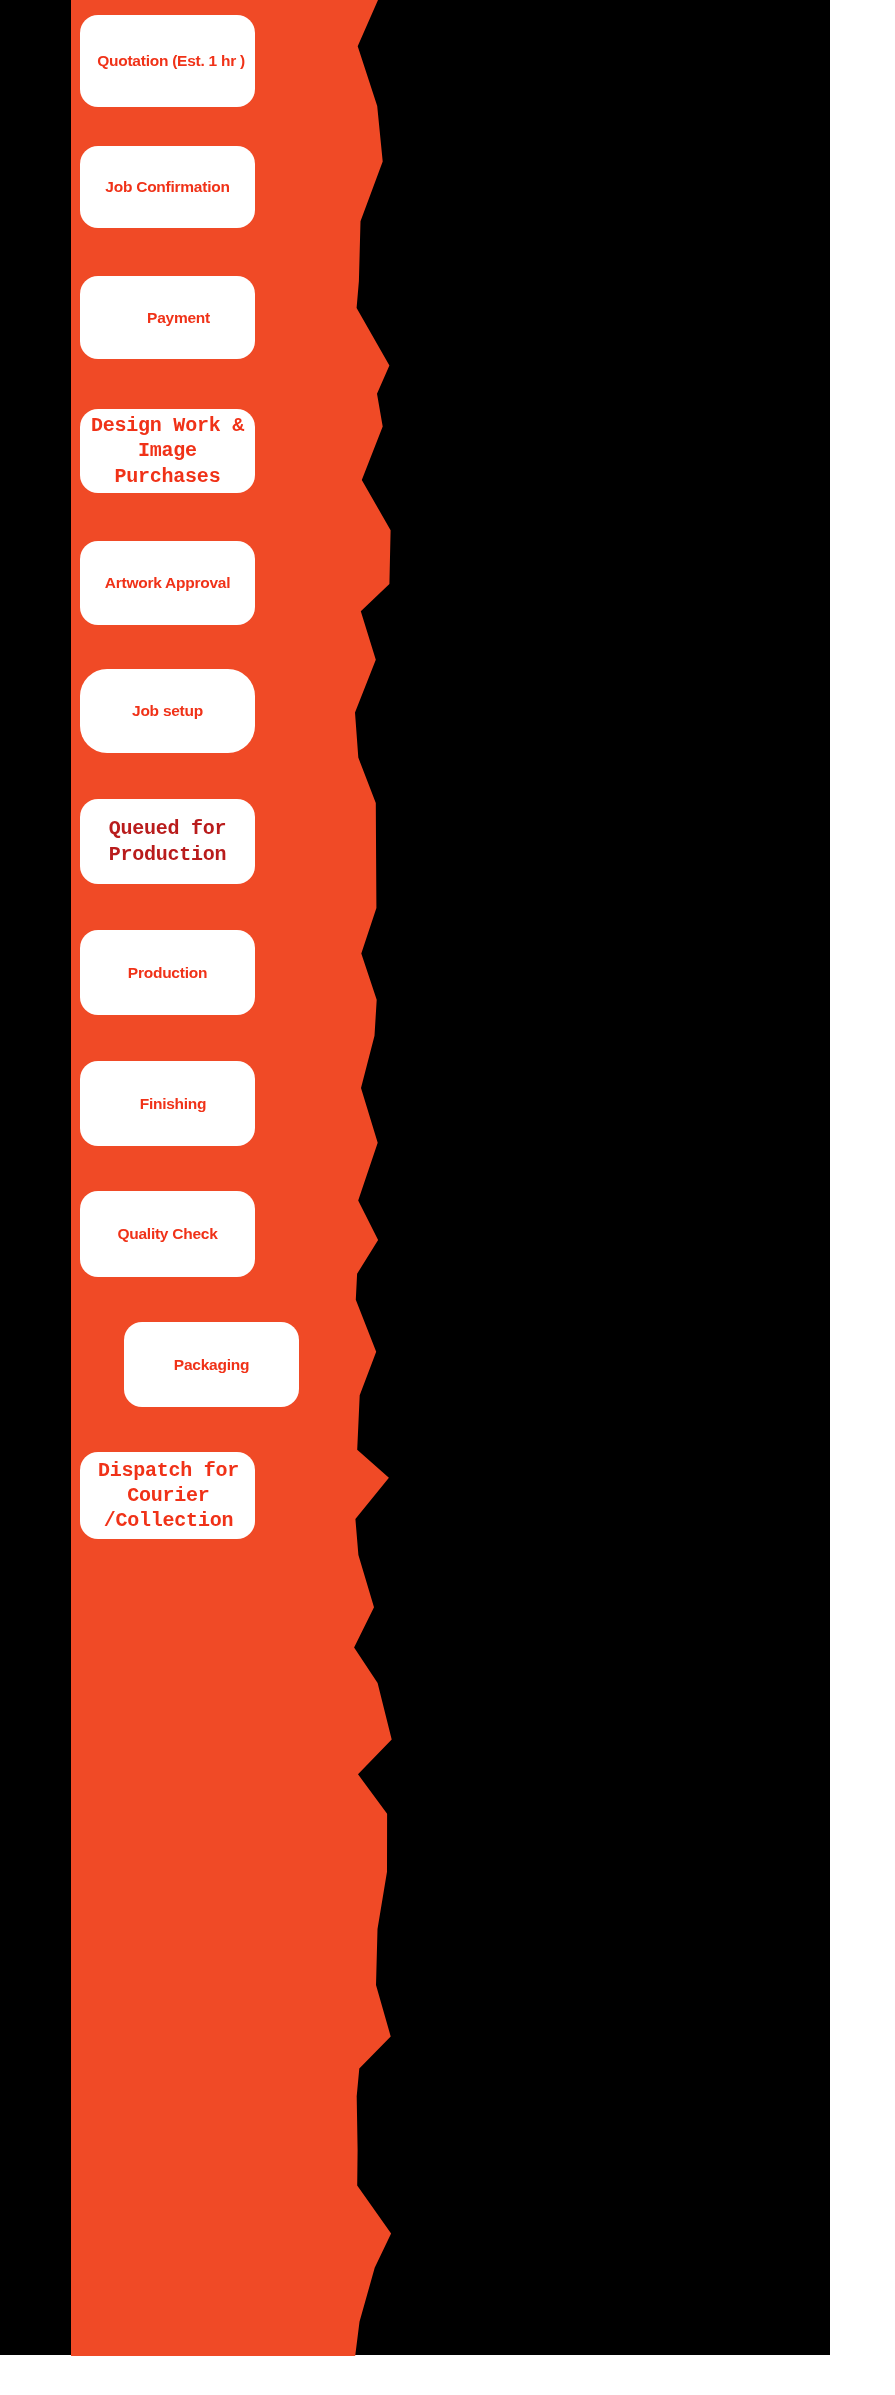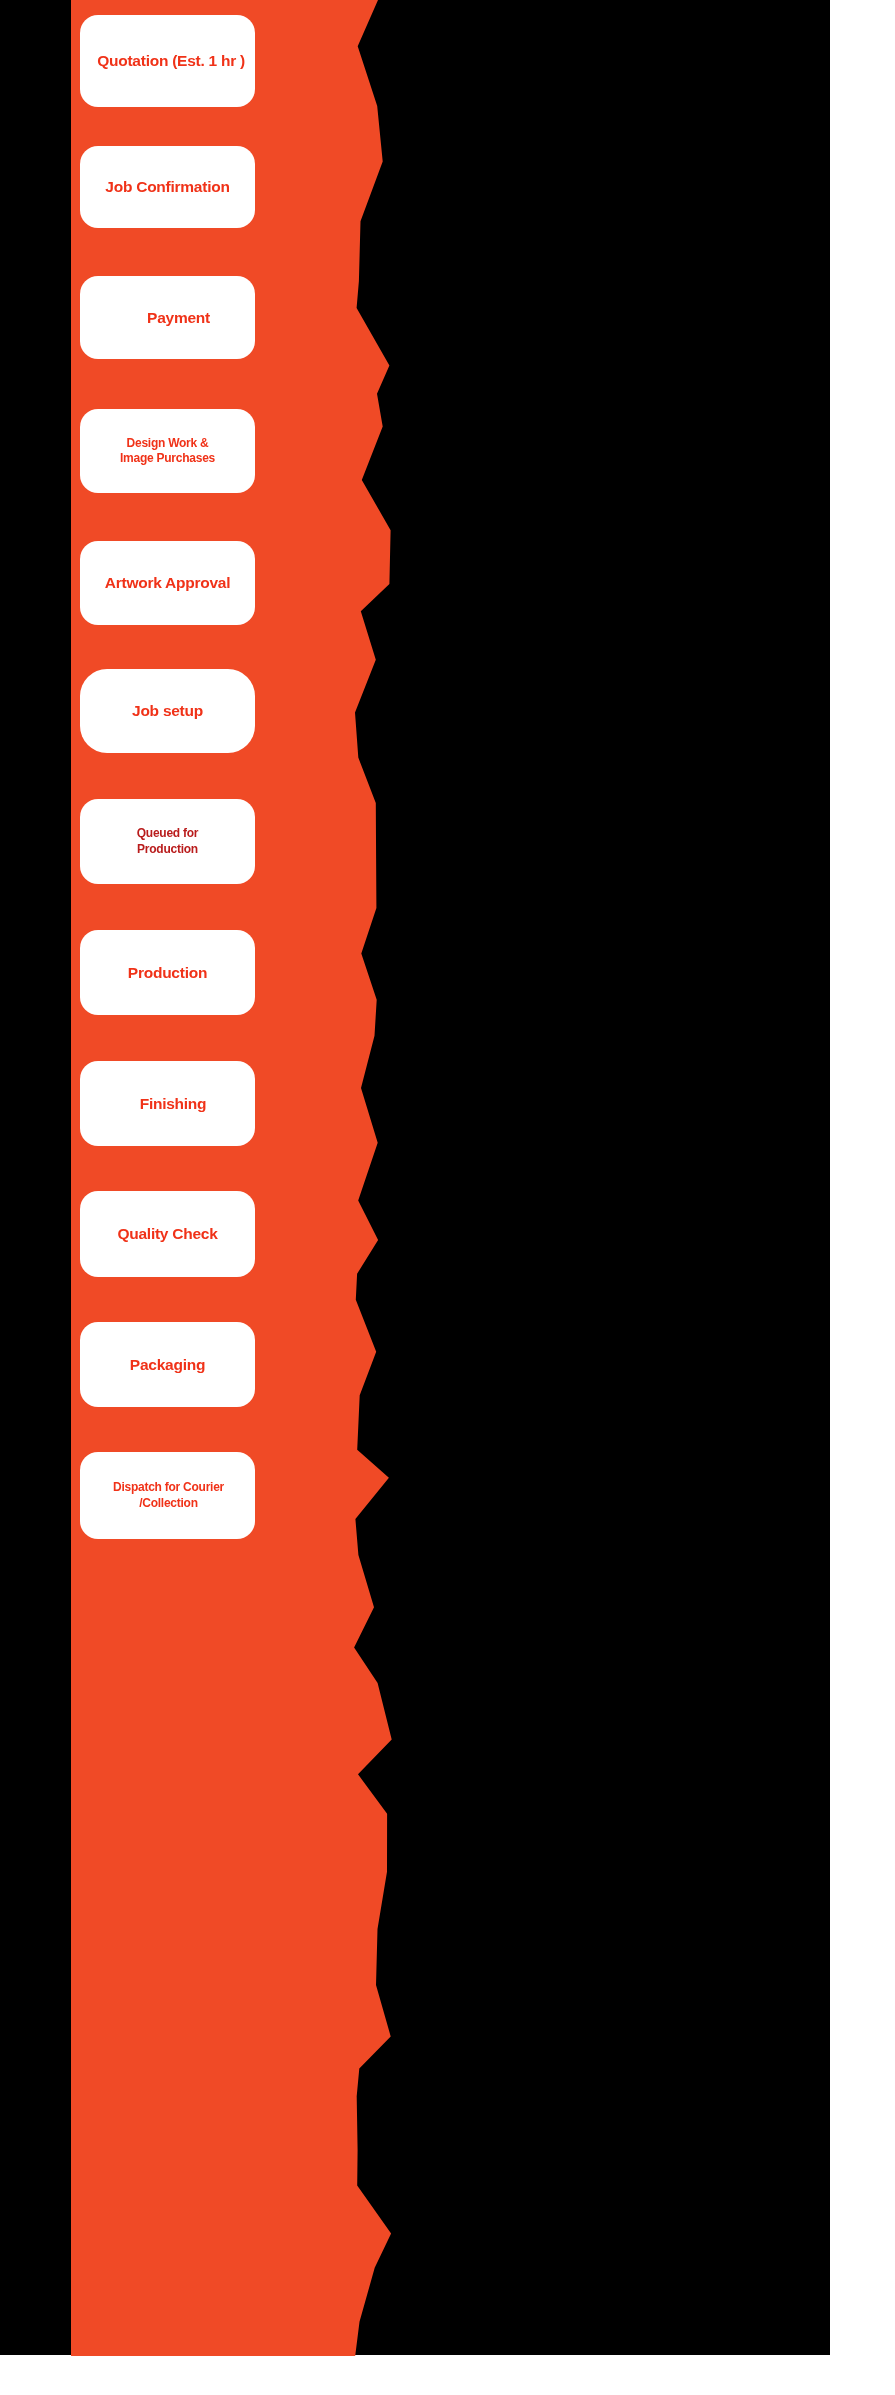--- a/index.html
+++ b/index.html
@@ -65,21 +65,22 @@
     color: #F03218;
     font-family: "Liberation Sans", sans-serif;
     font-size: 15.5px;
     font-weight: 700;
     line-height: 1.26;
     letter-spacing: -0.25px;
     white-space: pre-line;
   }
 
   .step-label.small {
-    font-size: 12px;
+    font-size: 20px;
+    font-family: Liberation Mono, monospace;
   }
 </style>
 </head>
 <body>
 
 <div id="stage" style="background: rgb(255, 255, 255);">
 
   <div id="black-panel" style="background: rgb(0, 0, 0);"></div>
 
   <svg id="orange-band-svg" viewBox="0 0 420 2360" preserveAspectRatio="none" xmlns="http://www.w3.org/2000/svg">
@@ -112,21 +113,21 @@
       </div>
       <div class="step-card" style="top: 930px; height: 85px; background: rgb(255, 255, 255);">
         <div class="step-label" style="color: rgb(240, 50, 24);">Production</div>
       </div>
       <div class="step-card" style="top: 1061px; height: 85px; background: rgb(255, 255, 255);">
         <div class="step-label" style="color: rgb(240, 50, 24); margin-left: 11px;">Finishing</div>
       </div>
       <div class="step-card" style="top: 1191px; height: 86px; background: rgb(255, 255, 255);">
         <div class="step-label" style="color: rgb(240, 50, 24);">Quality Check</div>
       </div>
-      <div class="step-card" style="top: 1322px; height: 85px; background: rgb(255, 255, 255);">
+      <div class="step-card" style="top: 1322px; height: 85px; background: rgb(255, 255, 255); margin-left: 44px;">
         <div class="step-label" style="color: rgb(240, 50, 24);">Packaging</div>
       </div>
       <div class="step-card" style="top: 1452px; height: 87px; background: rgb(255, 255, 255); padding-left: 12px;">
         <div class="step-label small" style="color: rgb(240, 50, 24);">Dispatch for Courier
 /Collection</div>
       </div>
     </div>
 
 </div>
 

